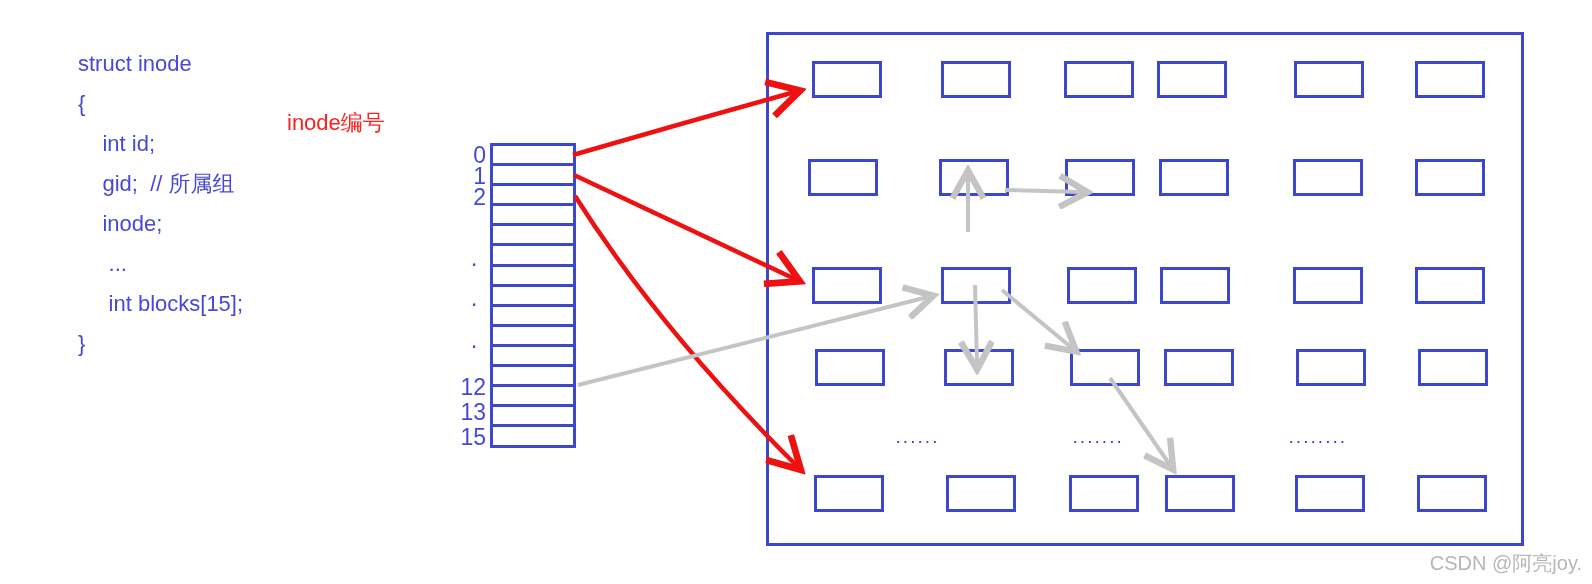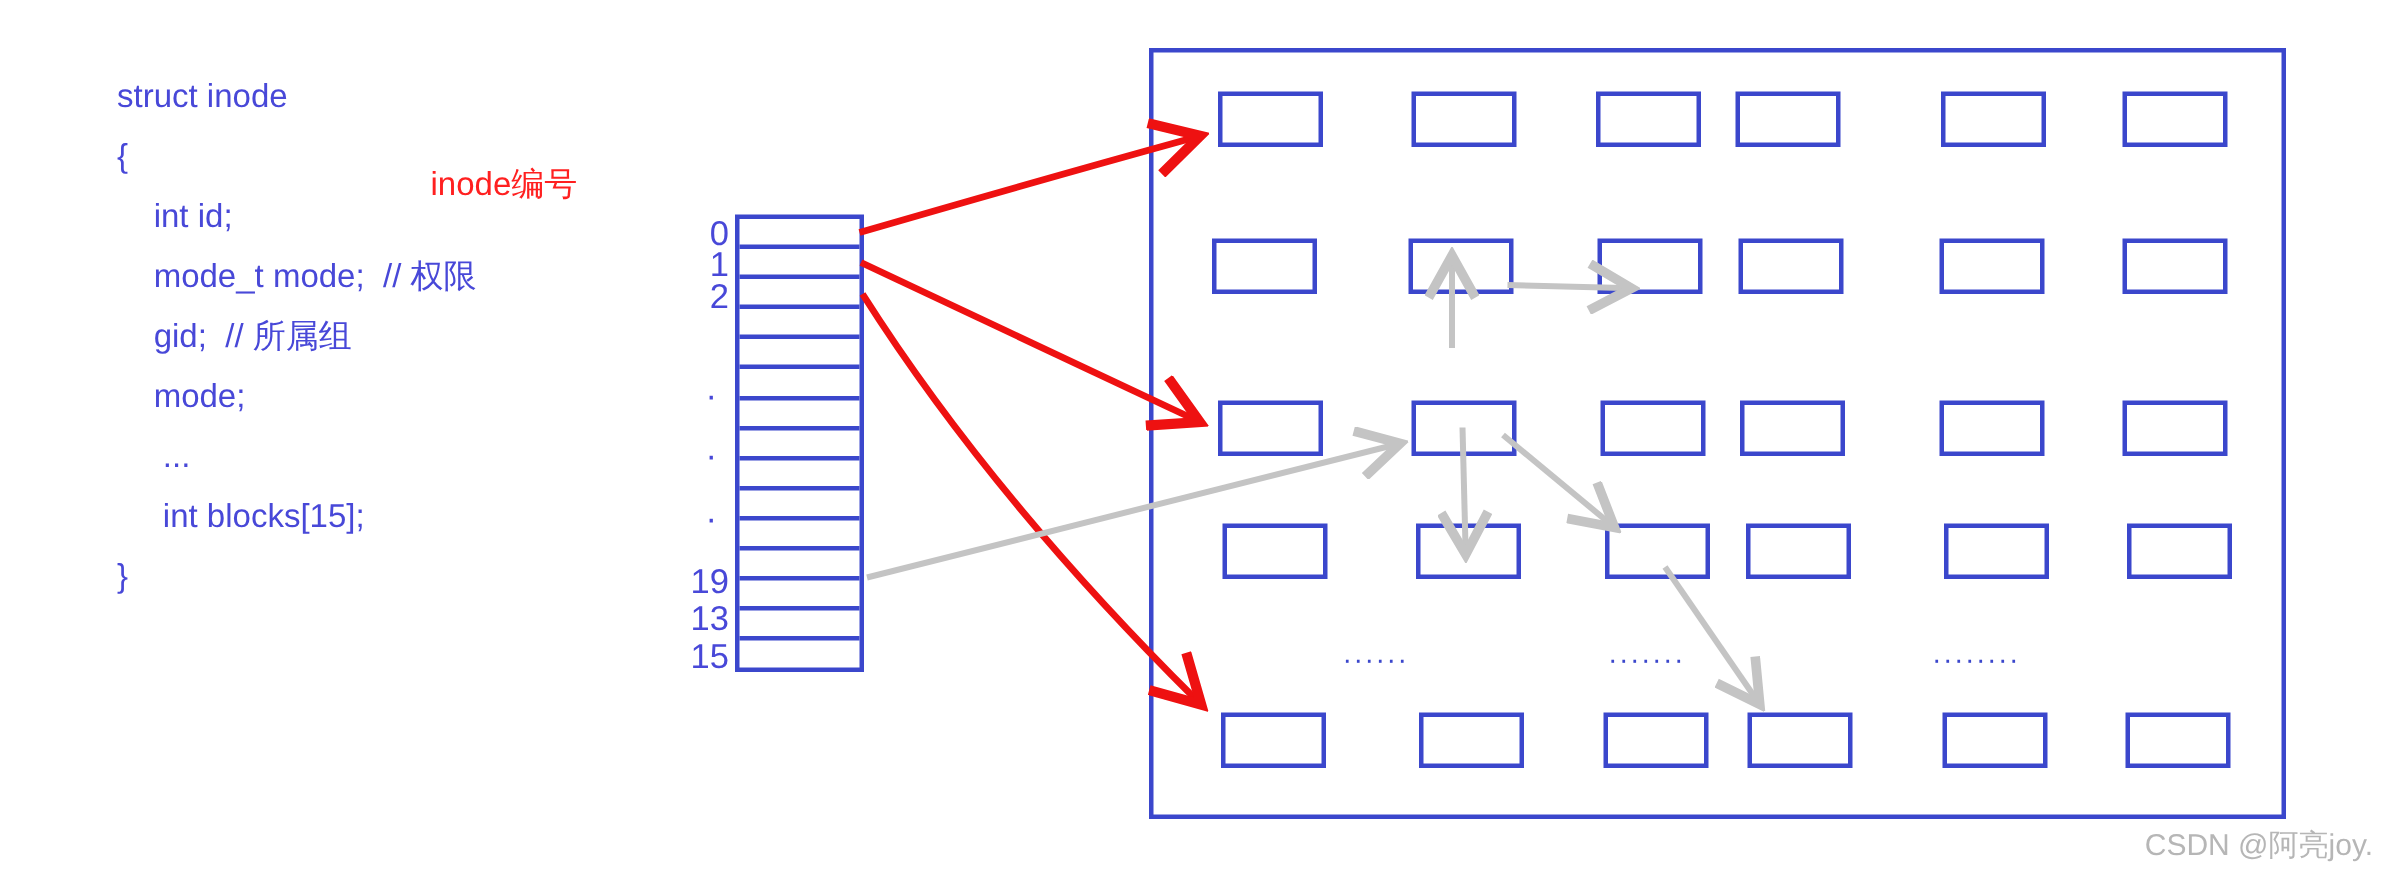--- a/index.html
+++ b/index.html
@@ -135,38 +135,37 @@
 </style>
 </head>
 <body>
 
 <div id="stage">
 
   <div id="code-block">
     <div class="code-line">struct inode</div>
     <div class="code-line">{</div>
     <div class="code-line">    int id;</div>
-    <div class="code-line">    mode_t mode;  // 权限</div>
     <div class="code-line">    gid;  // 所属组</div>
-    <div class="code-line">    mode;</div>
+    <div class="code-line">    inode;</div>
     <div class="code-line">     ...</div>
     <div class="code-line">     int blocks[15];</div>
     <div class="code-line">}</div>
   </div>
 
   <div id="inode-number-label">inode编号</div>
 
   <div id="array-index-labels">
     <div class="idx-label" style="top:4px;">0</div>
     <div class="idx-label" style="top:25px;">1</div>
     <div class="idx-label" style="top:46px;">2</div>
     <div class="idx-dot" style="top:118px;">·</div>
     <div class="idx-dot" style="top:158px;">·</div>
     <div class="idx-dot" style="top:200px;">·</div>
-    <div class="idx-label" style="top:236px;">19</div>
+    <div class="idx-label" style="top:236px;">12</div>
     <div class="idx-label" style="top:261px;">13</div>
     <div class="idx-label" style="top:286px;">15</div>
   </div>
 
   <div id="inode-array">
     <div class="array-cell"></div>
     <div class="array-cell"></div>
     <div class="array-cell"></div>
     <div class="array-cell"></div>
     <div class="array-cell"></div>

